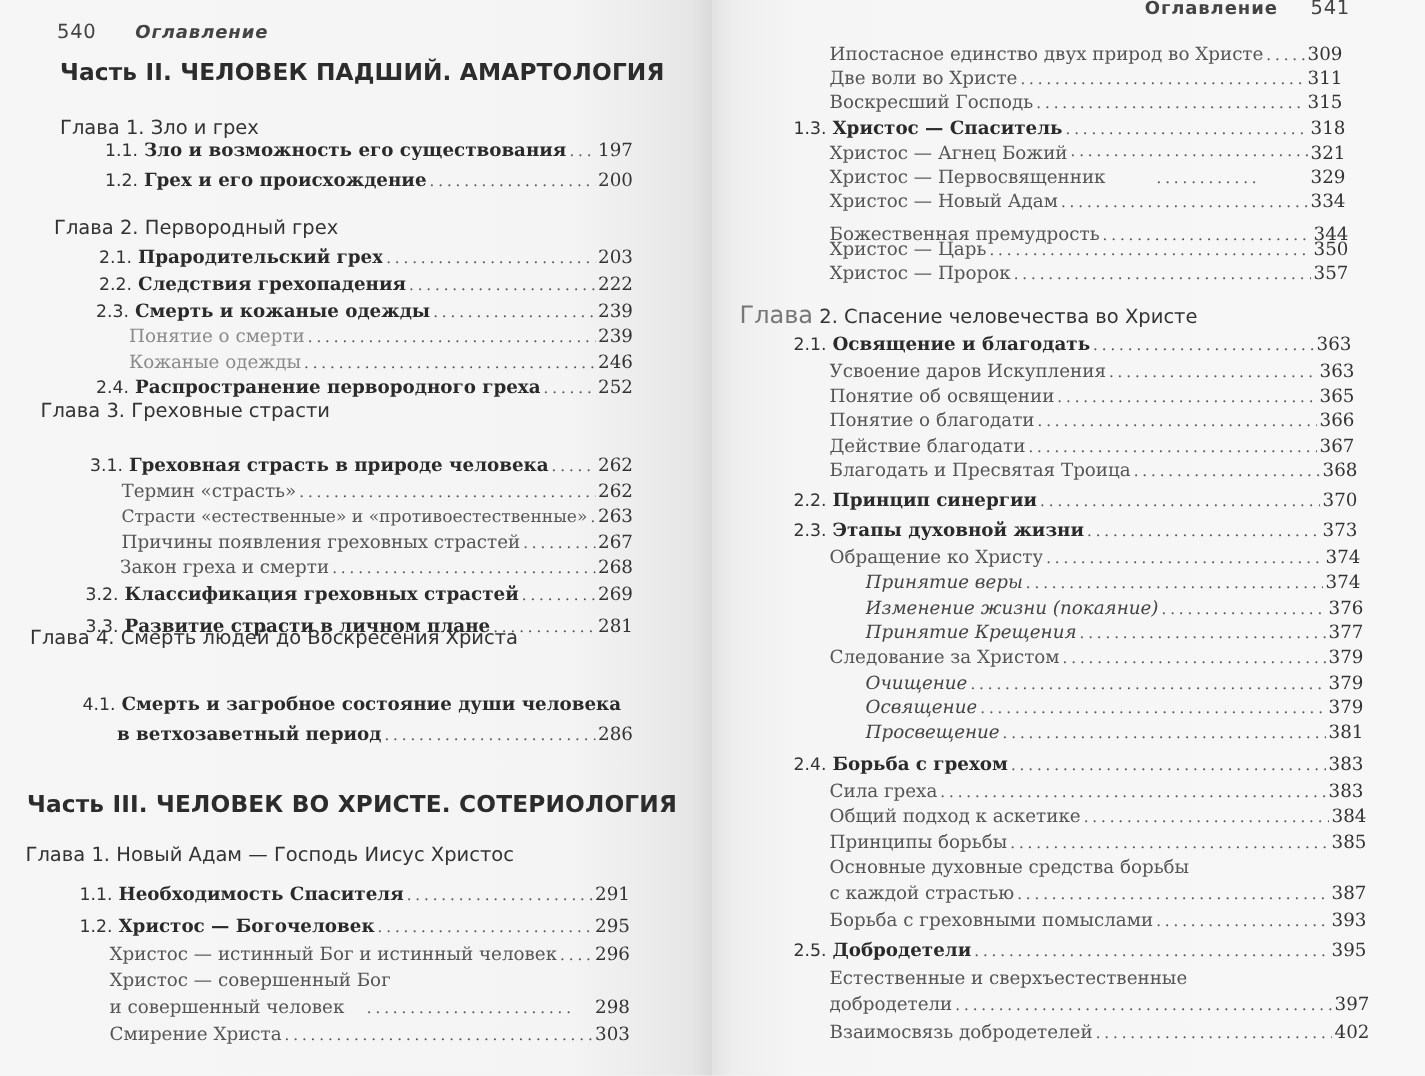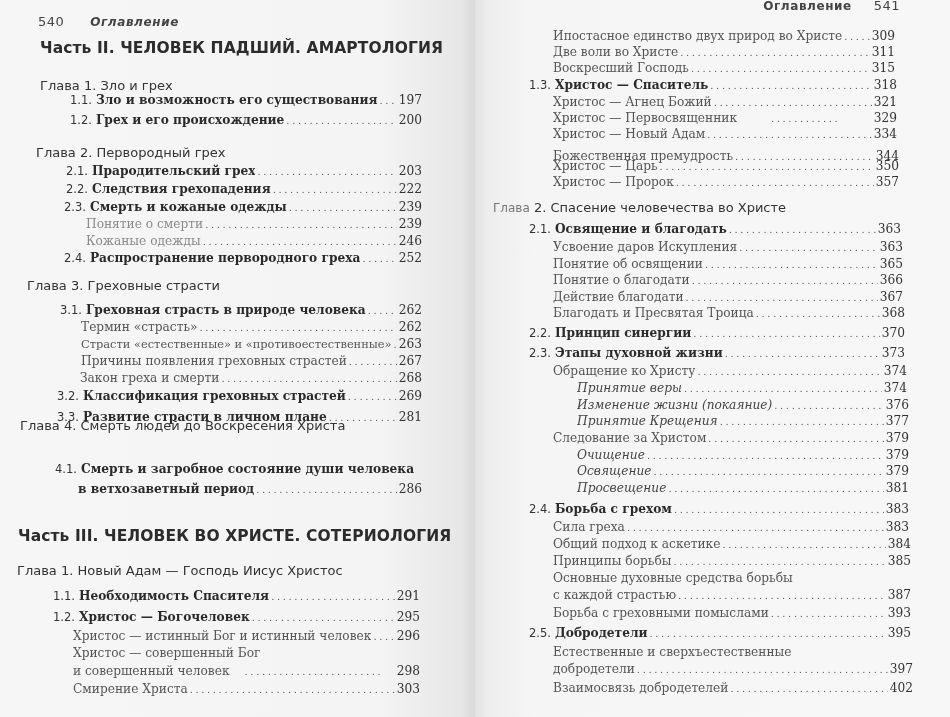--- a/index.html
+++ b/index.html
@@ -9,21 +9,21 @@
   .page-right { left:475px; width:475px; background:linear-gradient(to right,#e2e2e2 0%,#eeeeee 3%,#f5f5f5 12%,#f7f7f7 100%); }
   .runhead { position:absolute; top:14px; font-family:"DejaVu Sans", sans-serif; font-size:12px; color:#444; }
   .runhead .pn { font-size:13px; letter-spacing:0.5px; }
   .runhead .t { font-style:italic; font-weight:bold; letter-spacing:0.6px; }
   .left-head { left:38px; }
   .left-head .t { margin-left:22px; }
   .right-head { right:50px; }
   .right-head .t { margin-right:18px; font-style:normal; }
   .part { position:absolute; font-family:"DejaVu Sans", sans-serif; font-size:15.5px; font-weight:bold; color:#2c2c2c; white-space:nowrap; letter-spacing:0.1px; }
   .chap { position:absolute; font-family:"DejaVu Sans", sans-serif; font-size:13px; color:#333; white-space:nowrap; }
-  .chap .gl { font-size:12px; color:#777; }
+  .chap .gl { font-size:16px; color:#777; }
   .entry { position:absolute; display:flex; align-items:baseline; font-size:12.2px; line-height:16px; white-space:nowrap; }
   .entry .num { font-family:"DejaVu Sans", sans-serif; font-size:11.5px; margin-right:4px; color:#333; }
   .entry .lbl { overflow:hidden; }
   .entry .dots { flex:1; overflow:hidden; margin:0 2px; color:#555; letter-spacing:2.6px; font-size:10px; }
   .entry .dots::before { content:"..................................................................................................................................................."; }
   .entry .pg { font-size:12.2px; color:#333; }
   .b .lbl { font-weight:bold; color:#2a2a2a; }
   .s .lbl { color:#555; }
   .lt .lbl { color:#8a8a8a; }
   .it .lbl { font-style:italic; color:#444; }
@@ -84,21 +84,21 @@
       <span class="dots"></span>
       <span class="pg">246</span>
     </div>
   <div class="entry b" style="left:64px;width:358px;top:250px;">
       <span class="num">2.4.</span>
       <span class="lbl">Распространение первородного греха</span>
       <span class="dots"></span>
       <span class="pg">252</span>
     </div>
 
-  <div class="chap" style="left:27px;top:278px;text-align:center;">Глава 3. Греховные страсти</div>
+  <div class="chap" style="left:27px;top:267px;text-align:center;">Глава 3. Греховные страсти</div>
   <div class="entry b" style="left:60px;width:362px;top:302px;">
       <span class="num">3.1.</span>
       <span class="lbl">Греховная страсть в природе человека</span>
       <span class="dots"></span>
       <span class="pg">262</span>
     </div>
   <div class="entry s" style="left:81px;width:341px;top:319px;">
       <span class="lbl">Термин «страсть»</span>
       <span class="dots"></span>
       <span class="pg">262</span>
@@ -201,21 +201,21 @@
       <span class="lbl">Воскресший Господь</span>
       <span class="dots"></span>
       <span class="pg">315</span>
     </div>
   <div class="entry b" style="left:54px;width:368px;top:77px;">
       <span class="num">1.3.</span>
       <span class="lbl">Христос — Спаситель</span>
       <span class="dots"></span>
       <span class="pg">318</span>
     </div>
-  <div class="entry s" style="left:78px;width:344px;top:94px;">
+  <div class="entry s" style="left:78px;width:344px;top:94px;align-items:center;">
       <span class="lbl">Христос — Агнец Божий</span>
       <span class="dots"></span>
       <span class="pg">321</span>
     </div>
   <div class="entry s" style="left:78px;width:344px;top:110px;gap:32px;">
       <span class="lbl">Христос — Первосвященник</span>
       <span class="dots"></span>
       <span class="pg">329</span>
     </div>
   <div class="entry s" style="left:78px;width:344px;top:126px;">

